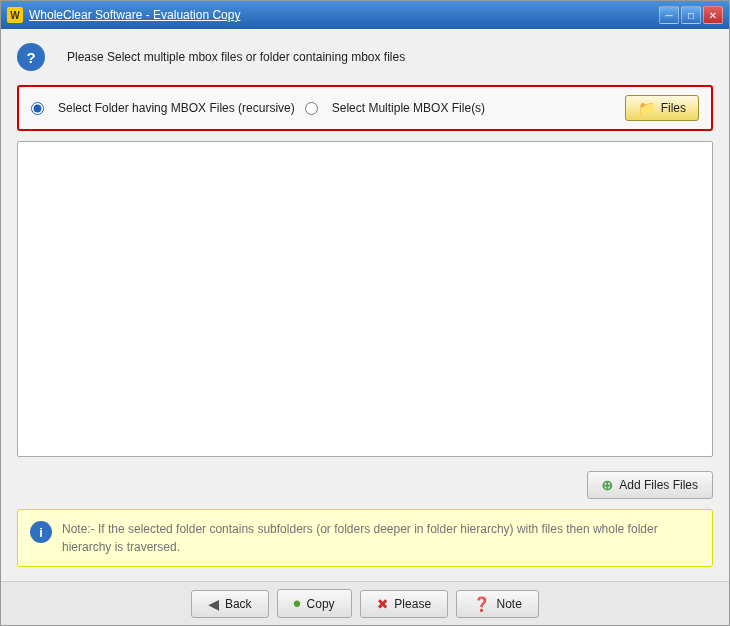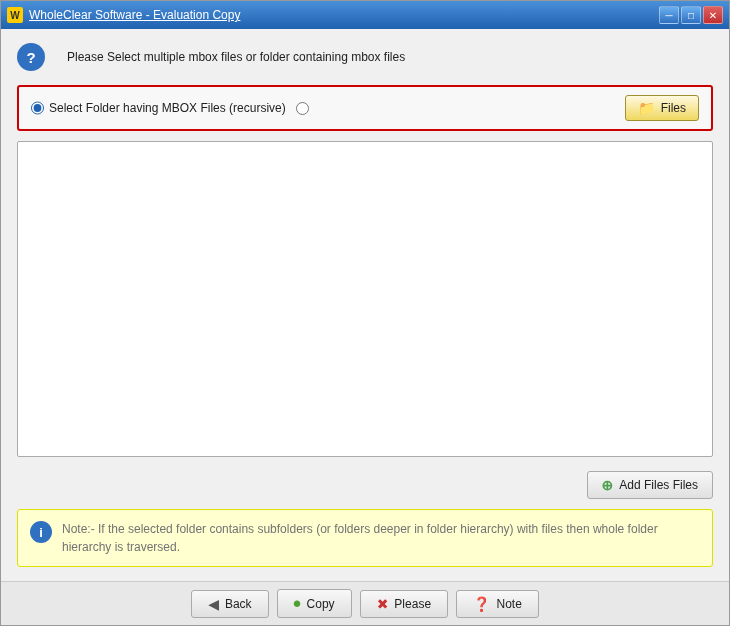--- a/index.html
+++ b/index.html
@@ -113,21 +113,22 @@
       border-radius: 3px;
       padding: 8px 12px;
       background: #f8f8f8;
       display: flex;
       align-items: center;
       gap: 10px;
       flex-shrink: 0;
     }
     .radio-option {
       display: flex;
-      gap: 5px;
+      align-items: center;
+      gap: 14px;
       cursor: pointer;
     }
     .radio-option input[type="radio"] {
       accent-color: #2060b0;
     }
     .radio-label {
       font-size: 12px;
       color: #222;
       font-weight: 500;
     }
@@ -265,20 +266,21 @@
       <span class="header-text">Please Select multiple mbox files or folder containing mbox files</span>
     </div>
 
     <div class="selection-box">
       <label class="radio-option">
         <input type="radio" name="mbox-select" checked="" style="">
         <span class="radio-label">Select Folder having MBOX Files (recursive)</span>
       </label>
       <label class="radio-option">
         <input type="radio" name="mbox-select" style="">
+        <span class="radio-label">Select Multiple MBOX File(s)</span>
       </label>
       <button class="browse-btn">
         <span class="browse-icon">📁</span>
         <span>Files</span>
       </button>
     </div>
 
     <div class="file-list-area">
     </div>
 

